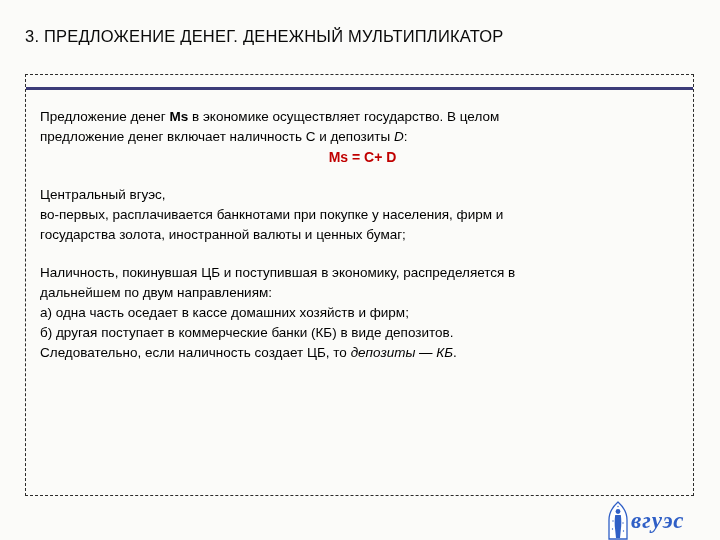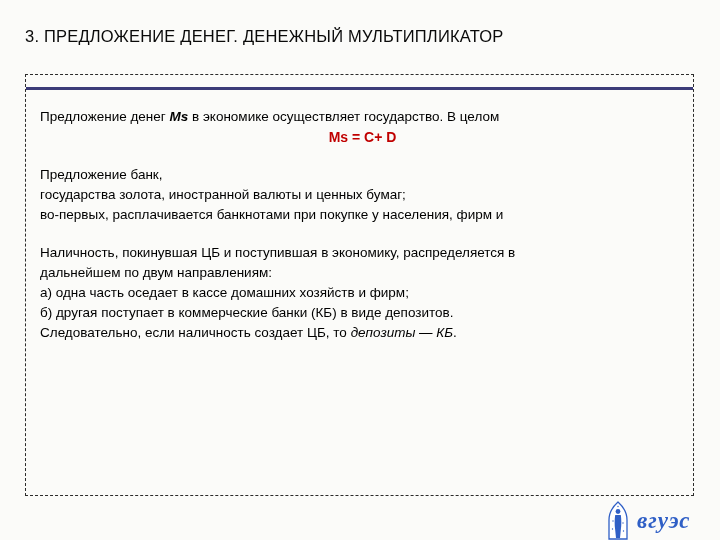--- a/index.html
+++ b/index.html
@@ -41,35 +41,35 @@
     padding: 17px 8px 0 14px;
     font-size: 13.5px;
     line-height: 20px;
   }
   .para { margin: 0 0 18px 0; }
   .para.mb21 { margin-bottom: 21px; }
   .para:last-child { margin-bottom: 16px; }
   .line { display: block; white-space: nowrap; }
   .b  { font-weight: normal; }
   .i  { font-style: italic; }
-  .bi { font-weight: bold; font-style: italic; }
+  .bi { font-weight: bold; }
   .formula-line {
     display: block;
     text-align: center;
     color: #c00000;
     font-weight: bold;
     font-size: 14px;
   }
 
   .logo {
     position: absolute;
     left: 606px; top: 501px;
     display: flex;
     align-items: center;
-    gap: 7px;
+    gap: 1px;
   }
   .logo-emblem { display: block; }
   .logo-text {
     font-family: "Liberation Serif", serif;
     font-style: italic;
     font-weight: bold;
     font-size: 23px;
     color: #2f5fc6;
     letter-spacing: 1px;
     line-height: 1;
@@ -82,28 +82,29 @@
 
   <h1 class="title">3. ПРЕДЛОЖЕНИЕ ДЕНЕГ. ДЕНЕЖНЫЙ МУЛЬТИПЛИКАТОР</h1>
 
   <div class="content-box">
     <div class="accent-line"></div>
 
     <div class="text-area">
 
       <p class="para">
         <span class="line"><span class="b">Предложение денег </span><span class="bi">Ms</span><span> в экономике осуществляет государство. В целом</span></span>
+        <span class="line"><span>предложение денег включает наличность C и депозиты </span><span class="i">D</span><span>:</span></span>
         <span class="formula-line">Ms = C+ D</span>
       </p>
 
 
       <p class="para">
-        <span class="line">Предложение банк,</span>
+        <span class="line">Центральный вгуэс,</span>
+        <span class="line">во-первых, расплачивается банкнотами при покупке у населения, фирм и</span>
         <span class="line">государства золота, иностранной валюты и ценных бумаг;</span>
-        <span class="line">во-первых, расплачивается банкнотами при покупке у населения, фирм и</span>
       </p>
 
       <p class="para">
         <span class="line">Наличность, покинувшая ЦБ и поступившая в экономику, распределяется в</span>
         <span class="line">дальнейшем по двум направлениям:</span>
         <span class="line">а) одна часть оседает в кассе домашних хозяйств и фирм;</span>
         <span class="line">б) другая поступает в коммерческие банки (КБ) в виде депозитов.</span>
         <span class="line"><span>Следовательно, если наличность создает ЦБ, то </span><span class="i">депозиты — КБ</span><span>.</span></span>
       </p>
 

